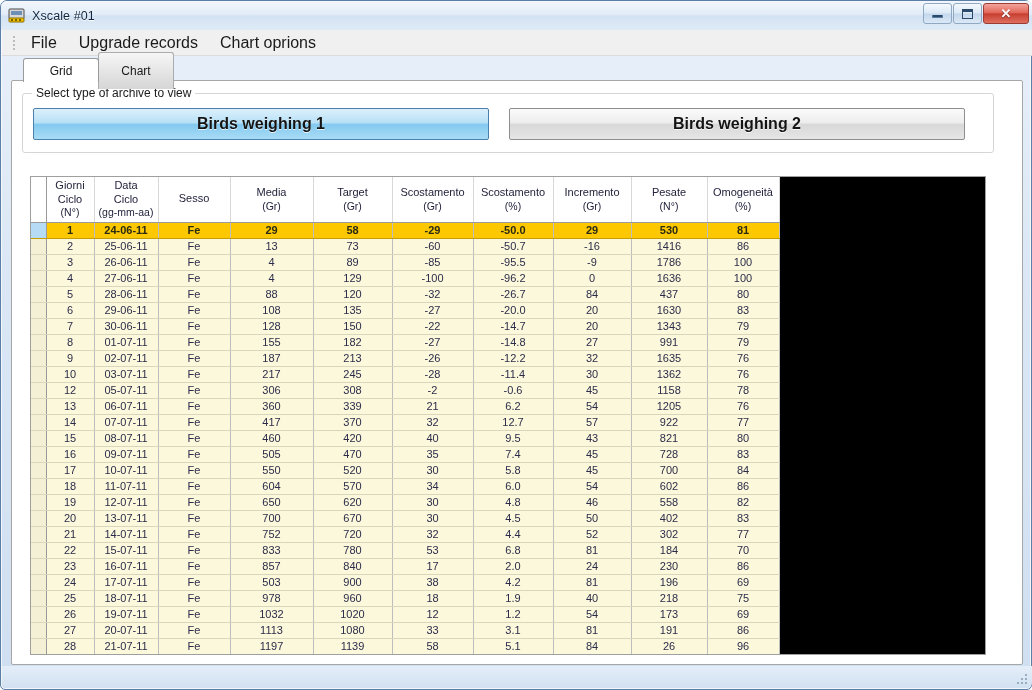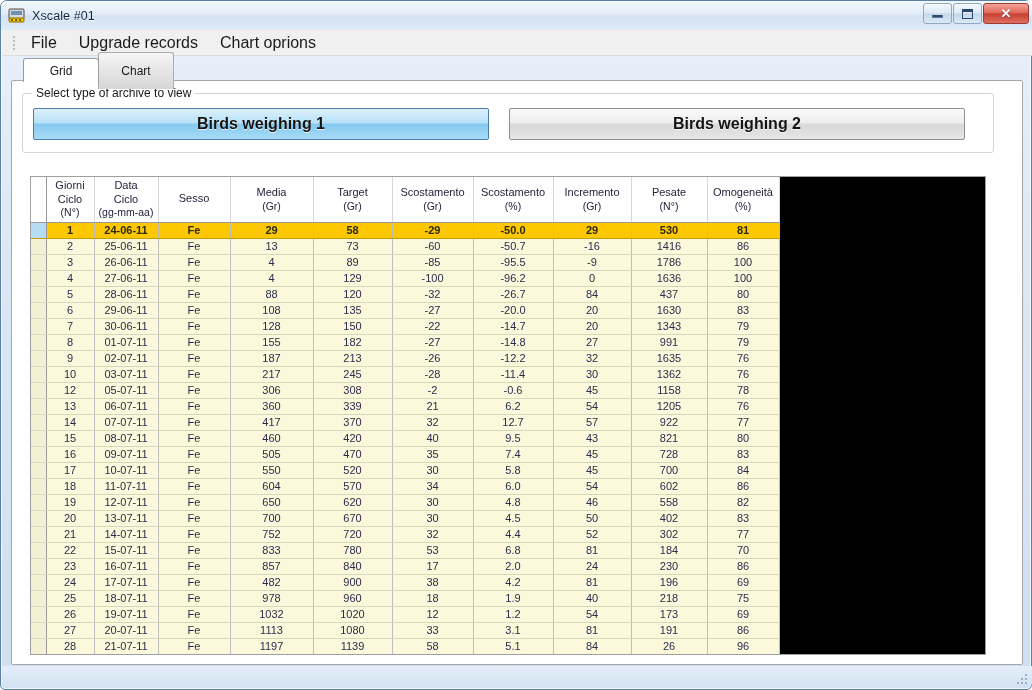--- a/index.html
+++ b/index.html
@@ -715,21 +715,21 @@
                 <td>2.0</td>
                 <td>24</td>
                 <td>230</td>
                 <td>86</td>
               </tr>
               <tr>
                 <td class="sel-cell"></td>
                 <td>24</td>
                 <td>17-07-11</td>
                 <td>Fe</td>
-                <td>482</td>
+                <td>503</td>
                 <td>900</td>
                 <td>38</td>
                 <td>4.2</td>
                 <td>81</td>
                 <td>196</td>
                 <td>69</td>
               </tr>
               <tr>
                 <td class="sel-cell"></td>
                 <td>25</td>

